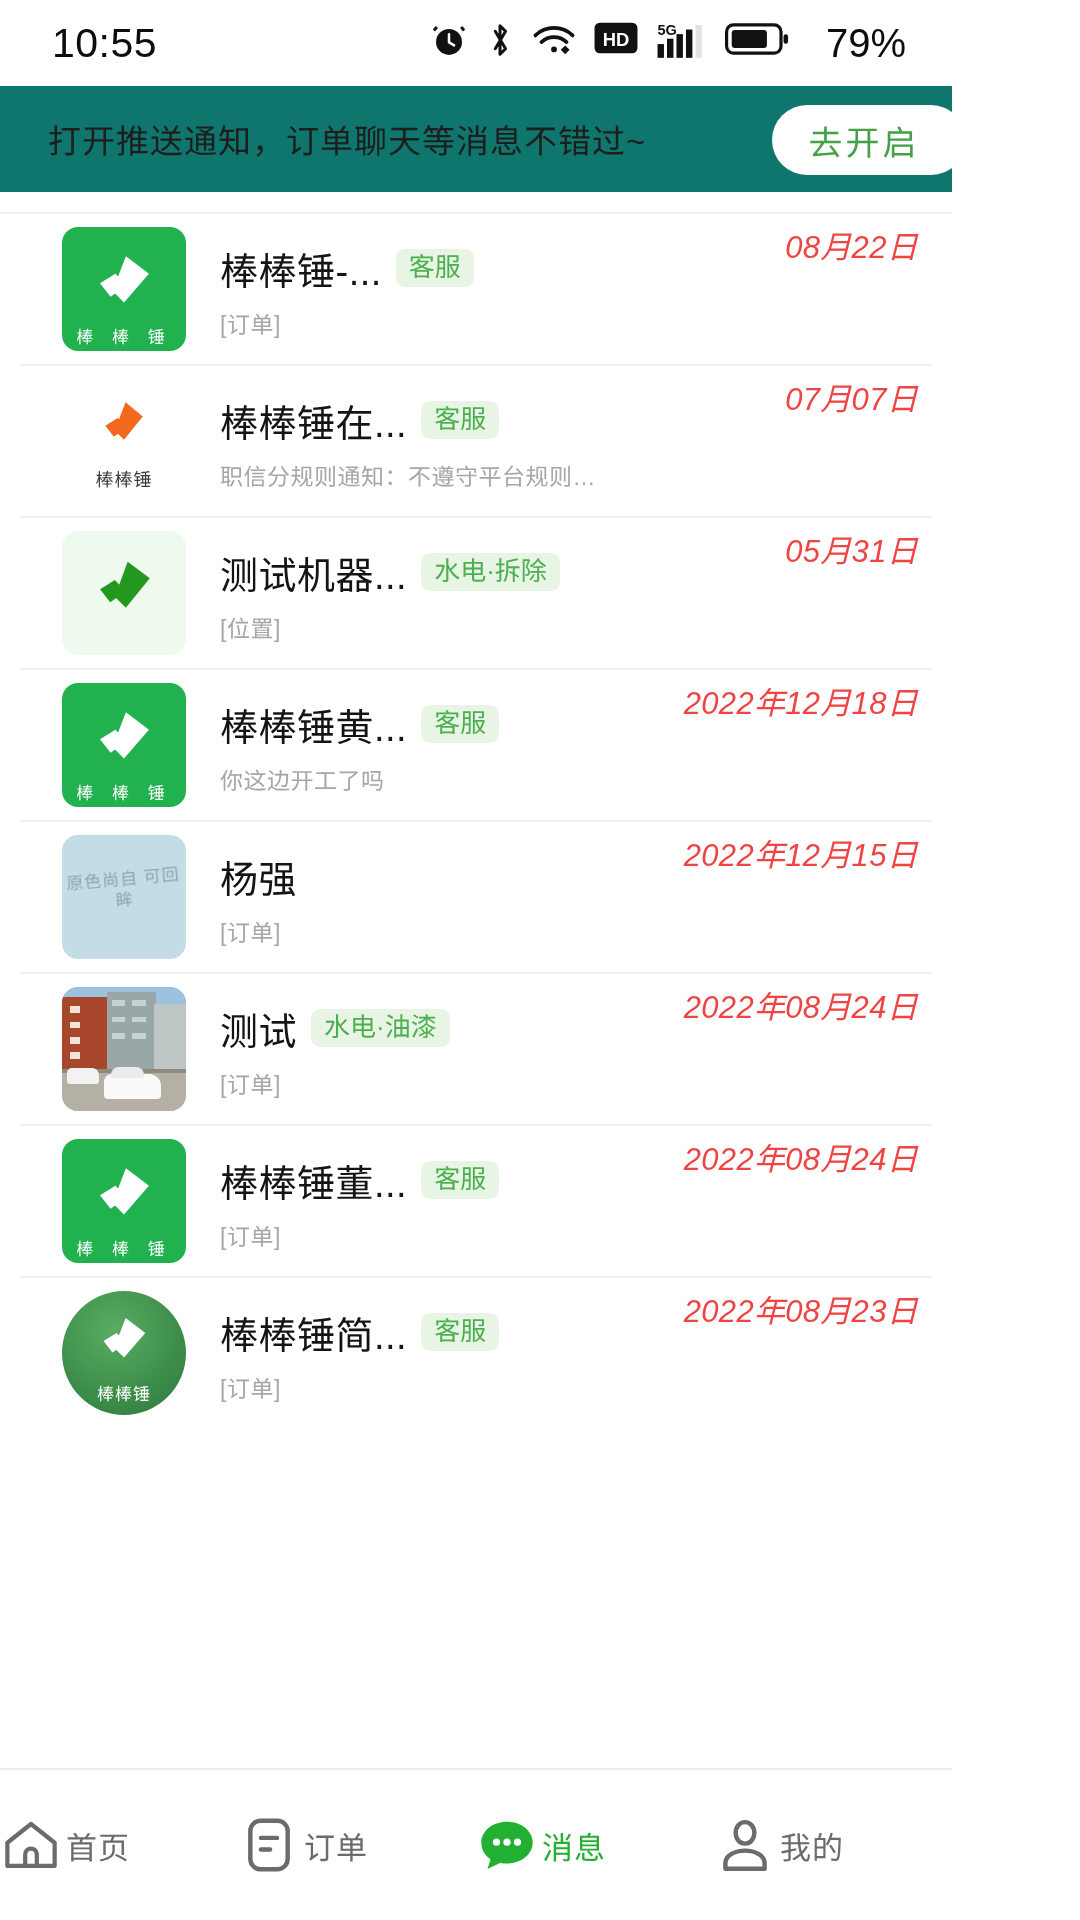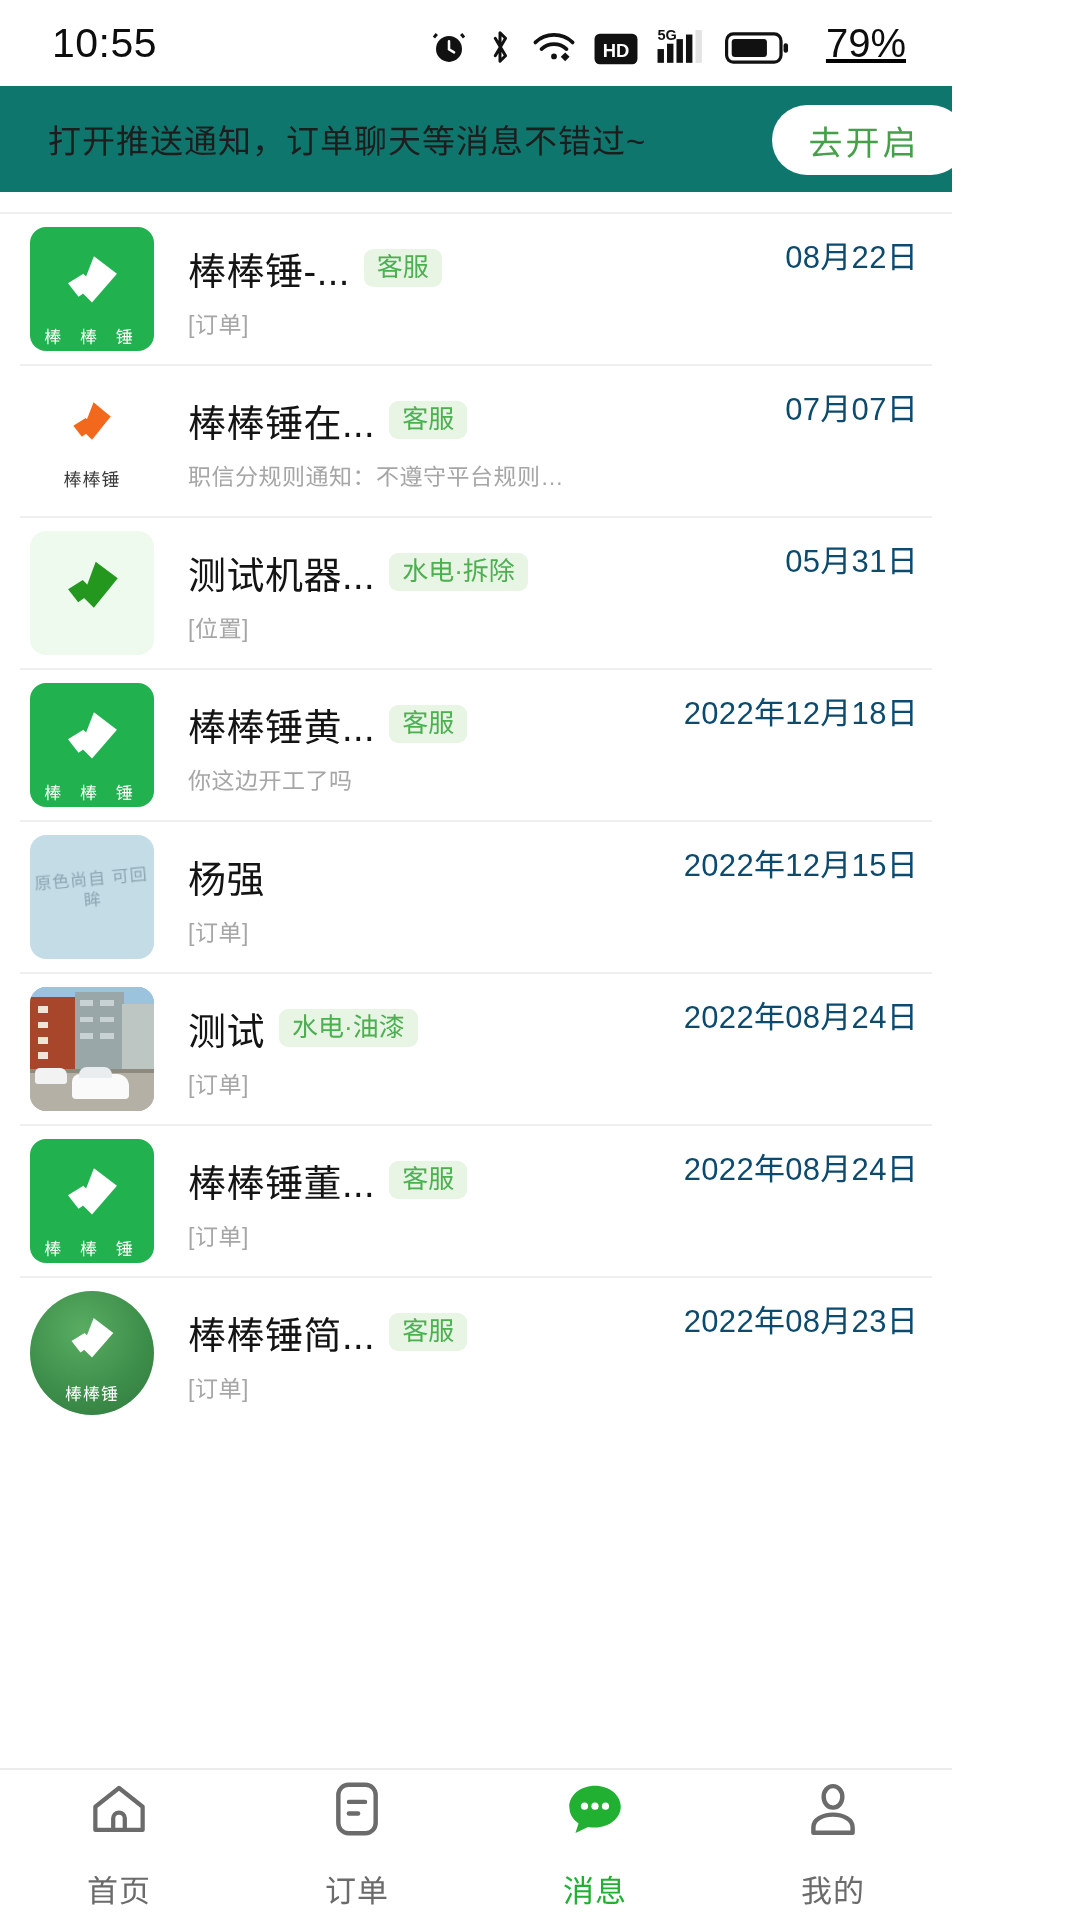--- a/index.html
+++ b/index.html
@@ -12,21 +12,21 @@
   }
   .phone { position:relative; width:952px; height:1920px; background:#fff; display:flex; flex-direction:column; }
 
   
   .statusbar {
     height:86px; flex:0 0 86px;
     display:flex; align-items:center; justify-content:space-between;
     padding:0 46px 0 52px; background:#fff;
   }
   .status-time { font-size:41px; font-weight:400; color:#0d0d0d; letter-spacing:.5px; }
-  .status-icons { display:flex; align-items:flex-end; gap:17px;text-decoration:underline; }
+  .status-icons { display:flex; align-items:flex-start; gap:17px; }
   .si { display:block; }
   .battery-pct { font-size:40px; color:#0d0d0d; margin-left:20px; letter-spacing:0px; }
 
   
   .banner {
     flex:0 0 106px; height:106px;
     background:#0f766e;
     display:flex; align-items:center; justify-content:space-between;
     padding-left:48px; position:relative; overflow:hidden;
   }
@@ -45,41 +45,41 @@
   .divider { height:2px; background:#efefef; margin-left:0; }
   .divider.inset { margin-left:20px; margin-right:20px; }
 
   .row {
     height:150px; display:flex; align-items:center;
     padding:0 34px 0 30px; background:#fff;
   }
   .avatar {
     flex:0 0 124px; width:124px; height:124px;
     border-radius:16px; overflow:hidden; position:relative;
-    display:flex; align-items:center; justify-content:center;
+    display:flex; align-items:center; justify-content:center;margin-left:32px;
   }
   .avatar.circle { border-radius:50%; }
   .row-body { flex:1 1 auto; min-width:0; margin-left:34px; display:flex; flex-direction:column; justify-content:center; height:124px; }
   .row-top { display:flex; align-items:center; gap:14px; height:60px; }
   .row-name {
     font-size:38px; color:#141414; letter-spacing:.5px;
     white-space:nowrap; overflow:hidden; text-overflow:ellipsis; max-width:290px;
   }
   .row-tag {
     font-size:26px; color:#4caf50; background:#e8f5e4;
     border-radius:9px; padding:5px 13px 7px; white-space:nowrap; line-height:1;
   }
   .row-preview {
     font-size:23px; color:#a6a6a6; margin-top:8px;
     white-space:nowrap; overflow:hidden; text-overflow:ellipsis;
     max-width:720px; letter-spacing:.5px;
   }
   .row-date {
     flex:0 0 auto; margin-left:16px; align-self:flex-start;
-    margin-top:18px; font-size:31px; color:#0c4a6e; white-space:nowrap; letter-spacing:.3px;
+    margin-top:8px; font-size:31px; color:#ef4444; white-space:nowrap; letter-spacing:.3px;font-style:italic;
   }
 
   
   .av-green-solid { background:#21b14f; }
   .av-white { background:#ffffff; }
   .av-mint { background:#effaef; }
   .av-blue-photo { background:#c3dce6; }
   .av-oval-green { background:radial-gradient(circle at 42% 32%, #59ad62 0%, #3e8f4b 55%, #2f7a3e 100%); }
   .av-photo { background:linear-gradient(#8db6d6 0%, #8db6d6 22%, #b0522f 23%, #9d4b2d 42%, #8a8f93 43%, #c9c5bd 68%, #b9b5ad 100%); }
 
@@ -108,21 +108,21 @@
   
   .signtext { position:absolute; left:0; right:0; top:44%; transform:translateY(-50%) rotate(-5deg);
     text-align:center; color:#7d97a3; font-size:17px; line-height:1.25; opacity:.78; filter:blur(.7px); letter-spacing:1px; }
 
   
   .tabbar {
     flex:0 0 152px; height:152px;
     border-top:2px solid #ececec; background:#fff;
     display:flex; align-items:center;
   }
-  .tab { flex:1 1 0; display:flex; flex-direction:column; align-items:center; justify-content:center; gap:28px; height:100%; }
+  .tab { flex:1 1 0; display:flex; flex-direction:row; align-items:center; gap:4px; height:100%; }
   .tab-label { font-size:31px; color:#6b6b6b; letter-spacing:1px; }
   .tab.active .tab-label { color:#22b033; }
   .tab-icon { width:62px; height:58px; display:flex; align-items:center; justify-content:center; }
 </style>
 </head>
 <body>
 
 <div class="phone">
 
   <div class="statusbar">

